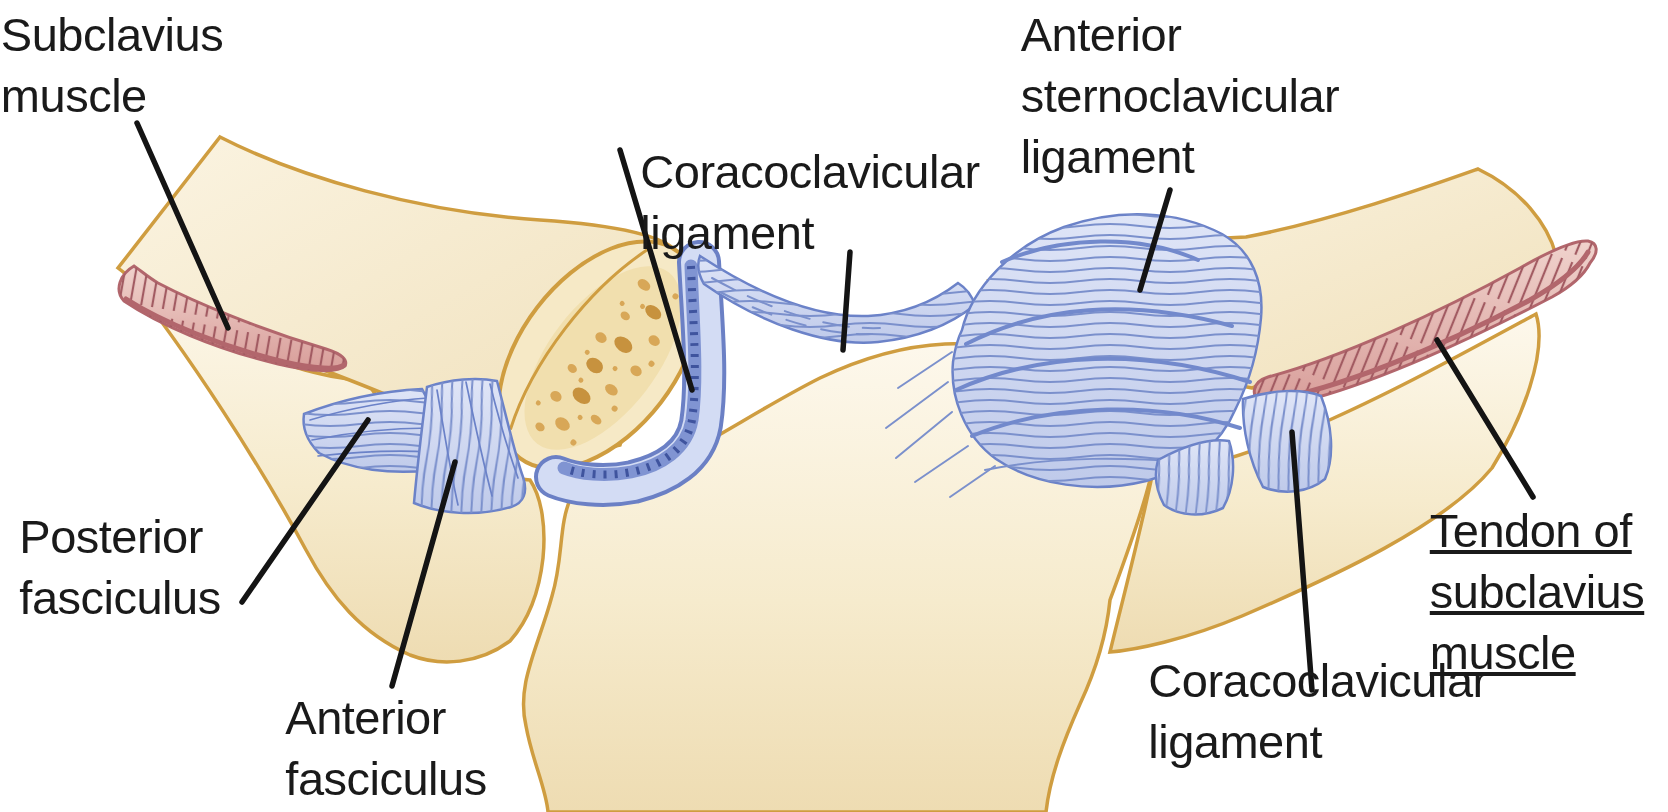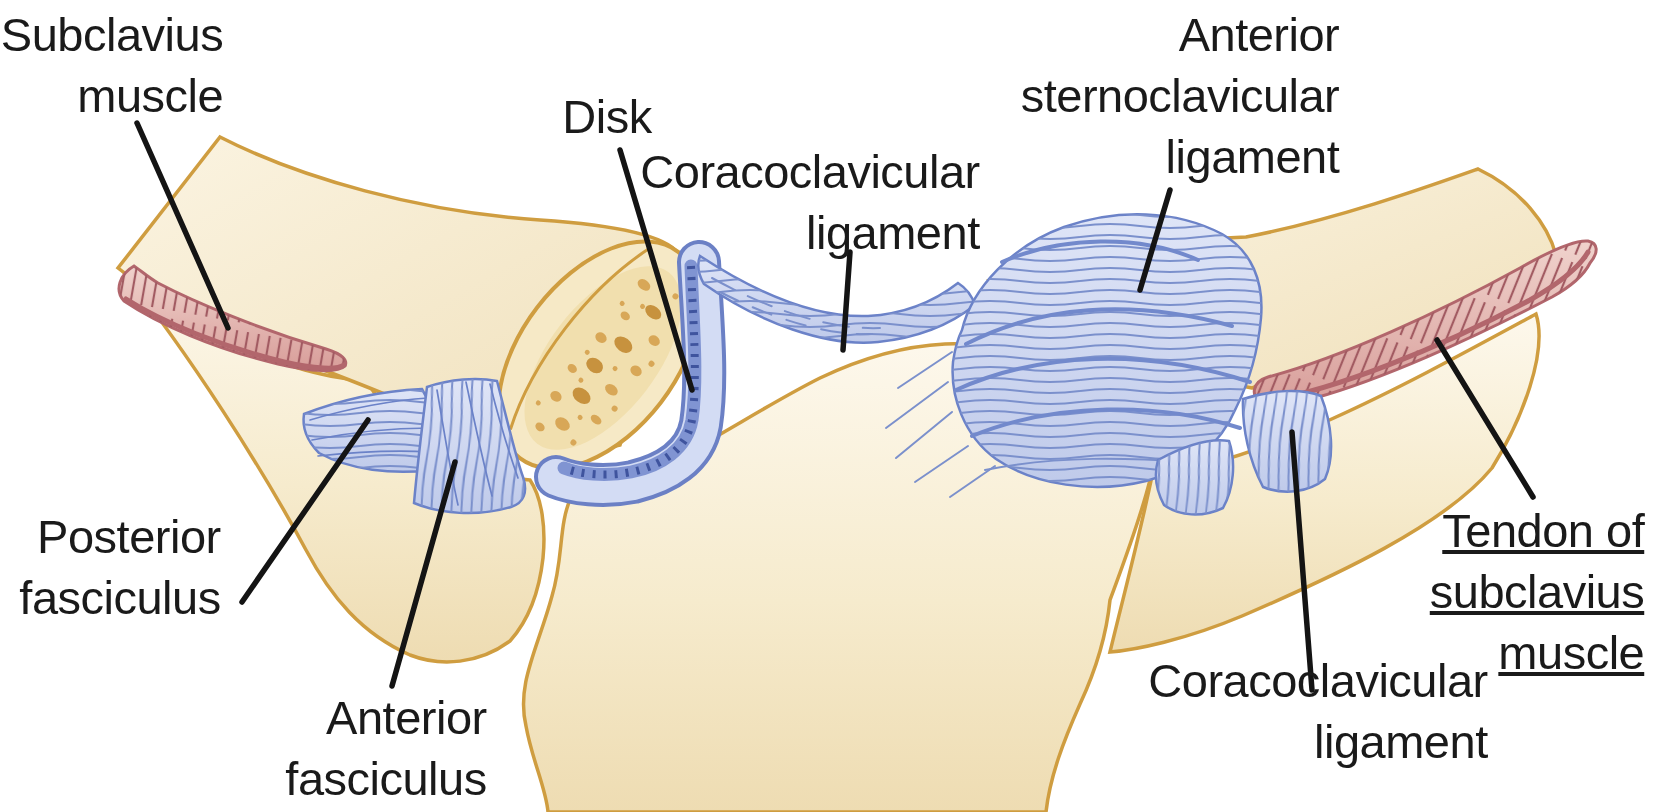--- a/index.html
+++ b/index.html
@@ -14,21 +14,21 @@
   html,body{margin:0;padding:0;background:var(--bg-color);}
   .stage{
     position:relative;width:1668px;height:812px;overflow:hidden;
     background:var(--bg-color);
     font-family:"Liberation Sans", sans-serif;
   }
   .art{position:absolute;left:0;top:0;width:1668px;height:812px;}
   .lbl{
     position:absolute;transform:translateX(-50%);
     font-size:47px;line-height:61px;color:var(--text-color);
-    text-align:right;white-space:pre-line;letter-spacing:-0.5px;
+    text-align:left;white-space:pre-line;letter-spacing:-0.5px;
   }
   .bone{fill:url(#boneG);stroke:var(--bone-outline);stroke-width:3.5;}
   .bone2{fill:url(#boneG2);stroke:var(--bone-outline);stroke-width:3.5;}
   .lig{fill:url(#ligG);stroke:var(--ligament-line);stroke-width:2.5;}
   .ligtex{fill:url(#fibH);stroke:none;}
   .ligtexv{fill:url(#fibV);stroke:none;}
   .fiber{fill:none;stroke:#7289cc;stroke-width:4;stroke-linecap:round;}
   .fiber2{fill:none;stroke:#7b90cc;stroke-width:2;stroke-linecap:round;}
   .fiber3{fill:none;stroke:var(--ligament-line);stroke-width:1.7;stroke-linecap:round;}
   .musc{fill:url(#muscG);stroke:var(--muscle-outline);stroke-width:3;}
@@ -325,21 +325,20 @@
     <line class="leader" x1="1170" y1="190" x2="1140" y2="290"></line>
     <line class="leader" x1="242" y1="602" x2="368" y2="420"></line>
     <line class="leader" x1="392" y1="686" x2="455" y2="462"></line>
     <line class="leader" x1="1292" y1="432" x2="1312" y2="690"></line>
     <line class="leader" x1="1437" y1="340" x2="1533" y2="497"></line>
   </g>
 </svg>
 
   <div class="lbl" style="left:112px;top:4px;">Subclavius
 muscle</div>
-  <div class="lbl" style="left:607px;top:86px;">Disk</div>
   <div class="lbl" style="left:810px;top:141px;">Coracoclavicular
 ligament</div>
   <div class="lbl" style="left:1180px;top:4px;">Anterior
 sternoclavicular
 ligament</div>
   <div class="lbl" style="left:120px;top:506px;">Posterior
 fasciculus</div>
   <div class="lbl" style="left:386px;top:687px;">Anterior
 fasciculus</div>
   <div class="lbl" style="left:1318px;top:650px;">Coracoclavicular

